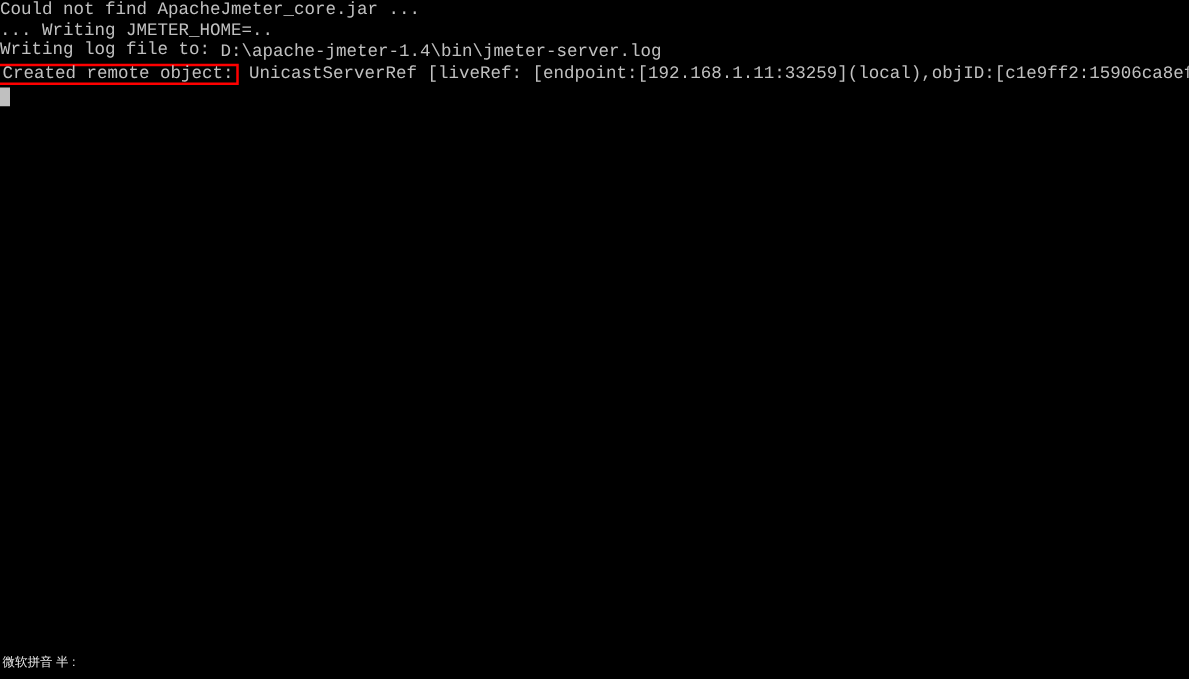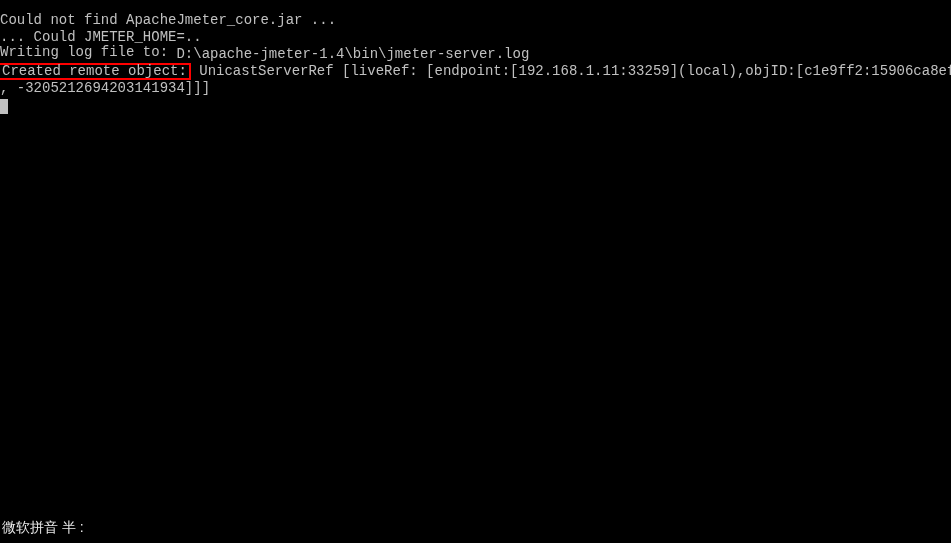--- a/index.html
+++ b/index.html
@@ -10,21 +10,20 @@
       font-family: "NSimSun", "SimSun", "Courier New", monospace;
       font-size: 14px;
       color: #c0c0c0;
       overflow: hidden;
       position: relative;
     }
     .terminal {
       padding: 0;
       line-height: 17px;
       white-space: nowrap;
-      margin-top: 12px;
     }
     .line {
       display: block;
       height: 17px;
     }
     .line span { white-space: pre; }
     .highlight-box {
       border: 2px solid #ff0000;
       padding: 0 2px;
       margin-left: -2px;
@@ -36,21 +35,21 @@
       width: 8px;
       height: 15px;
       background: #c0c0c0;
       vertical-align: bottom;
     }
     .ime-status {
       position: absolute;
       bottom: 6px;
       left: 2px;
       font-family: "Microsoft YaHei", "SimSun", sans-serif;
-      font-size: 14px;
+      font-size: 10px;
       color: #e8e8e8;
     }
     .line4-wrap {
       position: relative;
       display: inline-block;
     }
     .line4-text {
       visibility: hidden;
     }
     .line4-overlay {
@@ -61,27 +60,26 @@
       position: relative;
       top: -2px;
       text-align: right;
     }
   </style>
 </head>
 <body>
 
 <div class="terminal">
   <div class="line"><span>Could not find ApacheJmeter_core.jar ...</span></div>
-  <div class="line"><span>... Could JMETER_HOME=..</span></div>
+  <div class="line"><span>... Writing JMETER_HOME=..</span></div>
   <div class="line">
     <span class="line4-wrap">
       <span class="line4-text"><span>Writing log file to: </span><span>D:\apache-jmeter-3.1\bin\jmeter-server.log</span></span>
       <span class="line4-overlay"><span class="prefix">Writing log file to: </span><span>D:\apache-jmeter-1.4\bin\jmeter-server.log</span></span>
     </span>
   </div>
   <div class="line"><span class="highlight-box">Created remote object:</span><span> UnicastServerRef [liveRef: [endpoint:[192.168.1.11:33259](local),objID:[c1e9ff2:15906ca8ef0:-7fff</span></div>
-  <div class="line"><span>, -3205212694203141934]]]</span></div>
   <div class="line"><span class="cursor"></span></div>
 </div>
 
 <div class="ime-status">
   <span>微软拼音 半 :</span>
 </div>
 
 </body></html>

